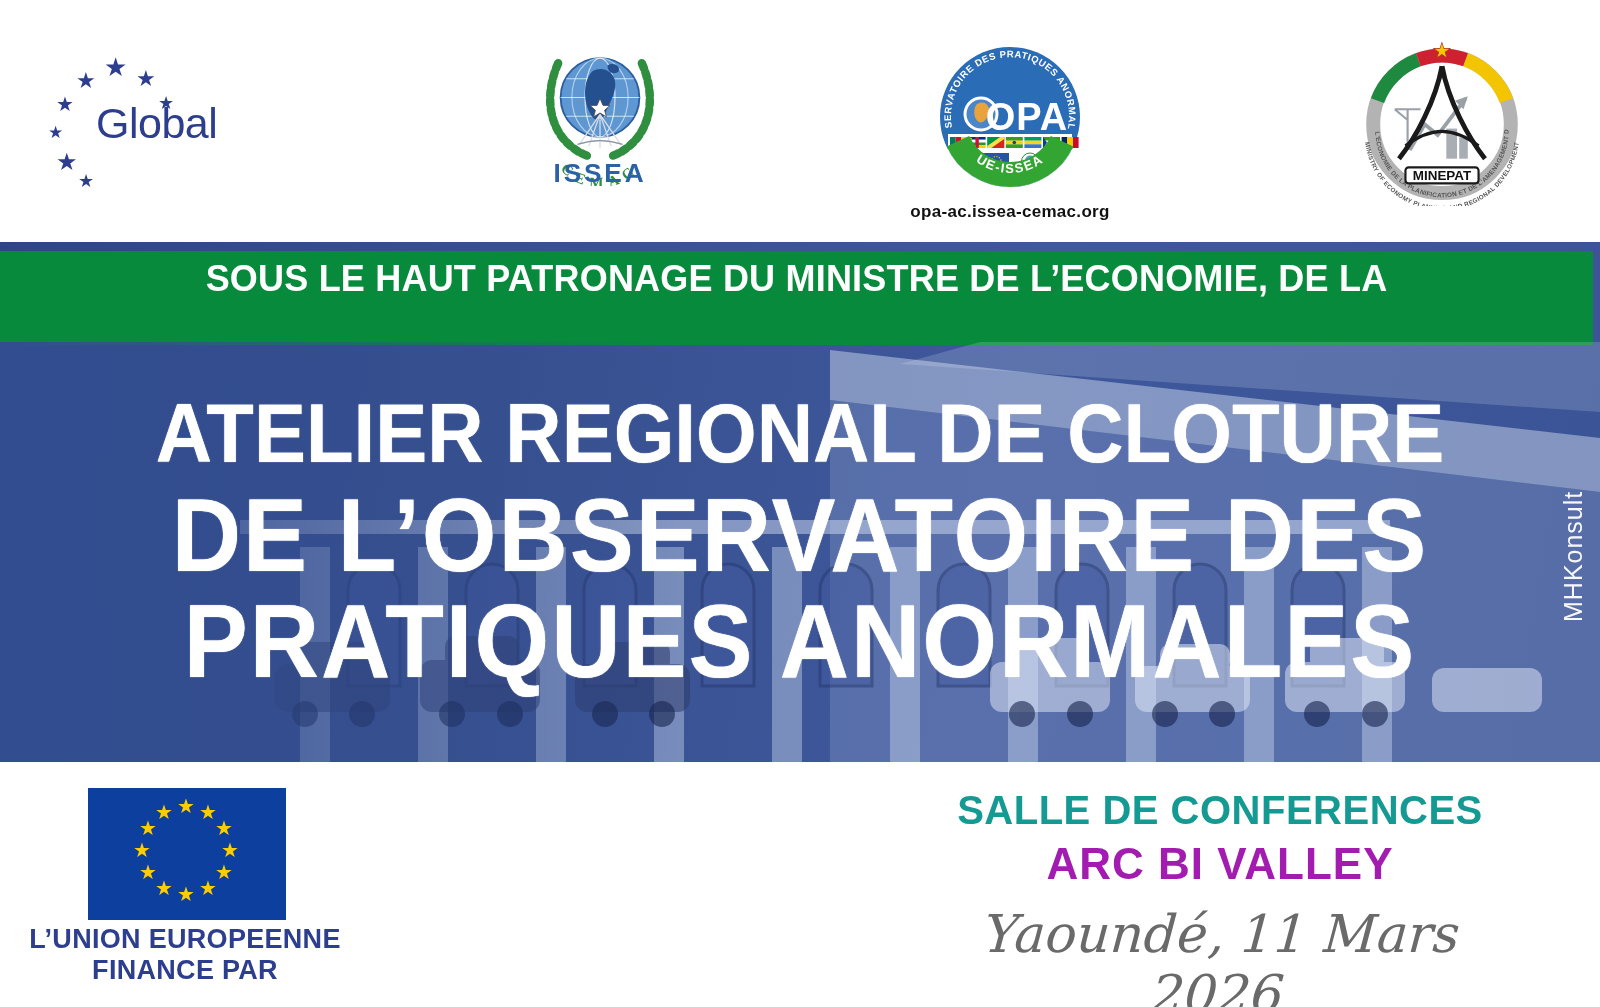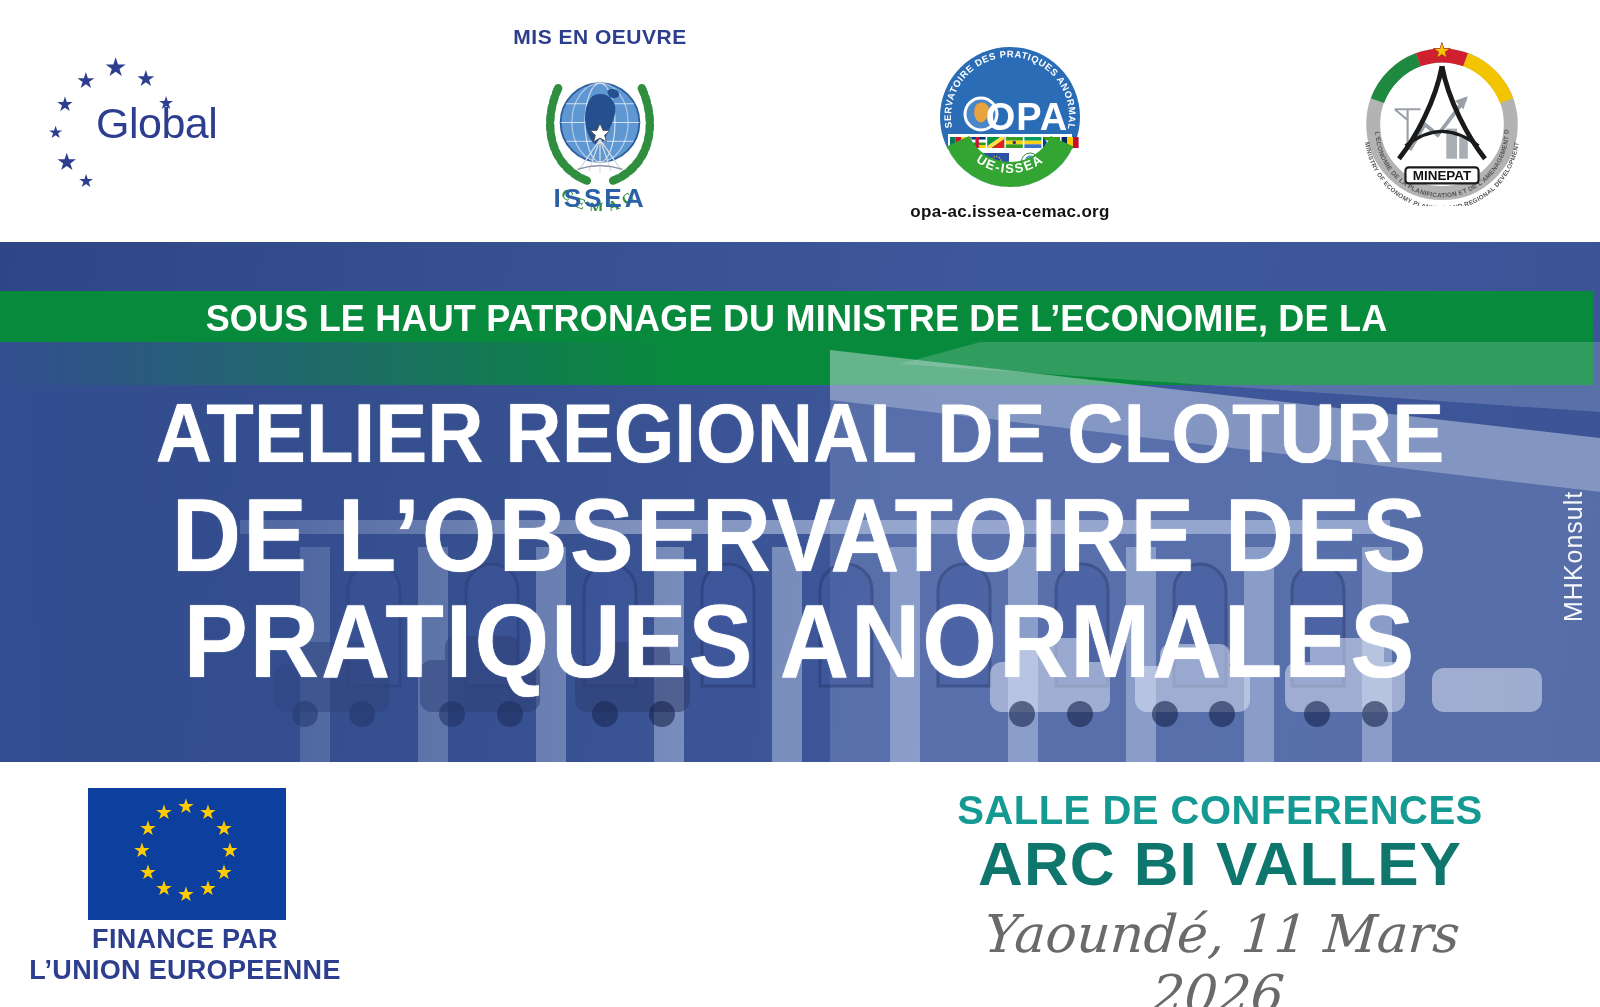--- a/index.html
+++ b/index.html
@@ -14,39 +14,39 @@
   .issea-block{position:absolute;left:470px;top:24px;width:260px;text-align:center;}
   .issea-cap{color:#2d3e8e;font-weight:bold;font-size:21px;line-height:25px;letter-spacing:0.5px;}
   .opa-block{position:absolute;left:900px;top:42px;width:220px;text-align:center;}
   .opa-web{margin-top:6px;color:#111;font-weight:bold;font-size:17px;letter-spacing:0.3px;}
   .minepat-block{position:absolute;left:1352px;top:34px;width:180px;text-align:center;}
   
   .hero{position:absolute;top:242px;left:0;width:1600px;height:520px;
         background:linear-gradient(100deg,#2e4686 0%,#37508f 30%,#3e589c 62%,#3a5496 100%);}
   .banner{position:absolute;top:9px;left:0;right:7px;height:94px;background:#088a3c;
           color:#fff;text-align:center;font-weight:bold;font-size:36px;line-height:41px;
-          padding-top:7px;box-sizing:border-box;letter-spacing:0.2px;margin-top:40px;}
+          padding-top:7px;box-sizing:border-box;letter-spacing:0.2px;}
   .photo{position:absolute;left:0;top:100px;}
   .title-l{position:absolute;width:100%;text-align:center;color:#fff;font-weight:bold;
            transform:scaleY(1.08);text-shadow:0 0 1px #fff;}
   .t1{top:146px;font-size:78px;letter-spacing:0px;}
   .t2{top:238px;font-size:96px;letter-spacing:2px;}
   .t3{top:344px;font-size:96px;letter-spacing:2px;}
   .watermark{position:absolute;right:12px;top:190px;height:190px;color:rgba(255,255,255,.95);
              writing-mode:vertical-rl;transform:rotate(180deg);font-size:25px;font-weight:400;
              letter-spacing:1px;}
   
   .footer{position:absolute;top:762px;left:0;width:1600px;height:245px;background:#fff;}
   .eu-flag{position:absolute;left:88px;top:26px;width:198px;height:132px;background:#0c3f9e;}
   .eu-flag .st{position:absolute;color:#ffcc00;font-size:20px;line-height:1;}
   .eu-text{position:absolute;left:5px;top:162px;width:360px;text-align:center;color:#2d3e8e;
            font-weight:bold;font-size:27px;line-height:31px;letter-spacing:0.3px;}
   .venue{position:absolute;right:95px;top:26px;width:570px;text-align:center;}
   .venue-l1{color:#149a92;font-weight:bold;font-size:40px;line-height:44px;letter-spacing:0.5px;}
-  .venue-l2{color:#0f766e;font-weight:bold;font-size:62px;line-height:64px;letter-spacing:1px;}
+  .venue-l2{color:#a21caf;font-weight:bold;font-size:44px;line-height:64px;letter-spacing:1px;}
   .venue-date{margin-top:8px;color:#6a6a6a;font-size:52px;font-style:italic;
               font-family:"DejaVu Serif","Liberation Serif",serif;transform:skewX(-4deg);}
 </style>
 </head>
 <body>
 
 <div class="poster">
 
   <div class="header">
 
@@ -58,21 +58,20 @@
       <span class="st" style="left:118px;top:44px;font-size:18px;">★</span>
       <span class="st" style="left:8px;top:74px;font-size:17px;">★</span>
       <span class="st" style="left:16px;top:100px;font-size:24px;">★</span>
       <span class="st" style="left:38px;top:122px;font-size:18px;">★</span>
       <div class="gg-text">
         <div>Global</div>
       </div>
     </div>
 
     <div class="issea-block">
-      <div class="issea-cap">MIS EN OEUVRE</div>
       <svg width="150" height="162" viewBox="0 0 160 172">
         <path d="M66,140 C30,126 16,84 36,40" stroke="#2f8f3f" stroke-width="9" fill="none" stroke-dasharray="6 4" stroke-linecap="round"></path>
         <path d="M94,140 C130,126 144,84 124,40" stroke="#2f8f3f" stroke-width="9" fill="none" stroke-dasharray="6 4" stroke-linecap="round"></path>
         <circle cx="80" cy="78" r="42" fill="#5e97d2" stroke="#2d5f9e" stroke-width="2"></circle>
         <ellipse cx="80" cy="78" rx="16" ry="42" fill="none" stroke="rgba(255,255,255,.75)" stroke-width="1.2"></ellipse>
         <ellipse cx="80" cy="78" rx="30" ry="42" fill="none" stroke="rgba(255,255,255,.55)" stroke-width="1.2"></ellipse>
         <path d="M38,78 h84 M44,58 h72 M44,98 h72" stroke="rgba(255,255,255,.7)" stroke-width="1.2"></path>
         <path d="M72,50 C82,44 94,50 96,60 C98,72 90,84 85,96 C81,106 73,103 69,94 C62,80 62,60 72,50 Z" fill="#24508f"></path>
         <path d="M88,44 C94,40 102,44 100,50 C96,54 88,52 88,44 Z" fill="#24508f"></path>
         <path d="M80,96 L58,128 M80,96 L68,130 M80,96 L80,132 M80,96 L92,130 M80,96 L102,128" stroke="#d8dde6" stroke-width="1.4"></path>
@@ -280,22 +279,22 @@
       <span class="st" style="left:127px;top:74px;">★</span>
       <span class="st" style="left:111px;top:90px;">★</span>
       <span class="st" style="left:89px;top:96px;">★</span>
       <span class="st" style="left:67px;top:90px;">★</span>
       <span class="st" style="left:51px;top:74px;">★</span>
       <span class="st" style="left:45px;top:52px;">★</span>
       <span class="st" style="left:51px;top:30px;">★</span>
       <span class="st" style="left:67px;top:14px;">★</span>
     </div>
     <div class="eu-text">
+      <div>L’UNION EUROPEENNE</div>
       <div>FINANCE PAR</div>
-      <div>L’UNION EUROPEENNE</div>
     </div>
 
     <div class="venue">
       <div class="venue-l1">SALLE DE CONFERENCES</div>
       <div class="venue-l2">ARC BI VALLEY</div>
       <div class="venue-date">Yaoundé, 11 Mars 2026</div>
     </div>
   </div>
 
 </div>

